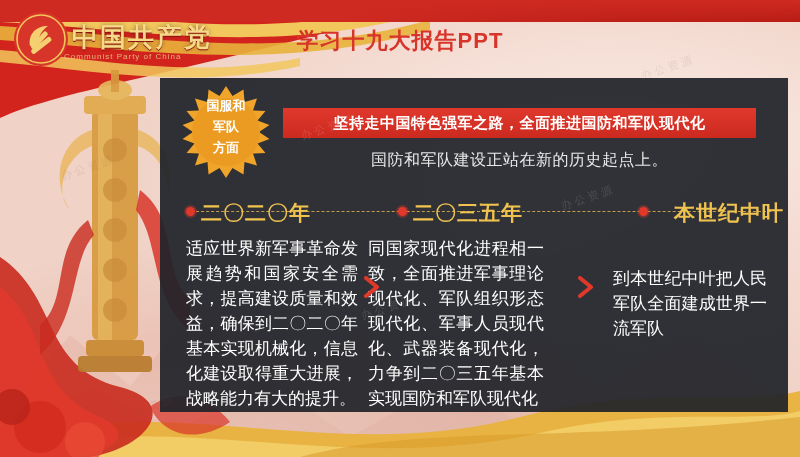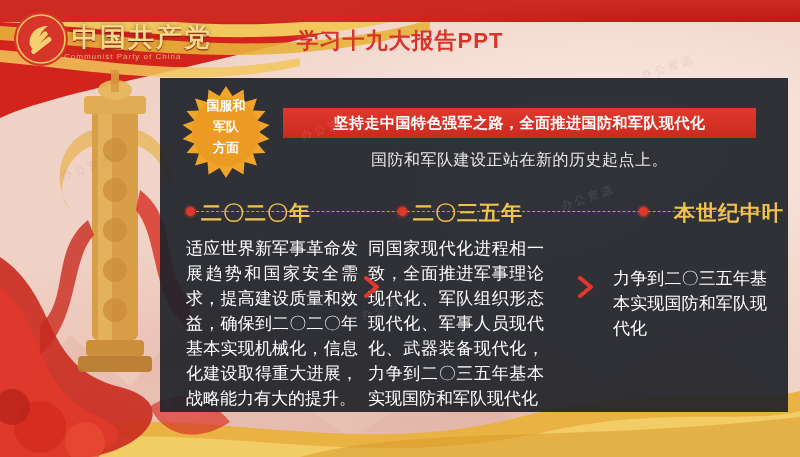--- a/index.html
+++ b/index.html
@@ -224,21 +224,21 @@
     <div class="tl-dot" style="left:453px;"></div>
   </div>
 
   <div class="col-head" style="left:201px;">二〇二〇年</div>
   <div class="col-body" style="left:186px;top:236px;width:172px;">适应世界新军事革命发展趋势和国家安全需求，提高建设质量和效益，确保到二〇二〇年基本实现机械化，信息化建设取得重大进展，战略能力有大的提升。</div>
 
   <div class="col-head" style="left:413px;">二〇三五年</div>
   <div class="col-body" style="left:368px;top:236px;width:176px;">同国家现代化进程相一致，全面推进军事理论现代化、军队组织形态现代化、军事人员现代化、武器装备现代化，力争到二〇三五年基本实现国防和军队现代化</div>
 
   <div class="col-head" style="left:674px;">本世纪中叶</div>
-  <div class="col-body" style="left:613px;top:266px;width:154px;">力争到二〇三五年基本实现国防和军队现代化</div>
+  <div class="col-body" style="left:613px;top:266px;width:154px;">到本世纪中叶把人民军队全面建成世界一流军队</div>
 
   <svg class="chev" style="left:364px;top:276px;" viewBox="0 0 16 22">
     <path d="M2 2 L13 11 L2 20" fill="none" stroke="#e0392c" stroke-width="4" stroke-linecap="round" stroke-linejoin="round"></path>
   </svg>
   <svg class="chev" style="left:578px;top:276px;" viewBox="0 0 16 22">
     <path d="M2 2 L13 11 L2 20" fill="none" stroke="#e0392c" stroke-width="4" stroke-linecap="round" stroke-linejoin="round"></path>
   </svg>
 
   <div class="wm wm-dark" style="left:60px;top:160px;transform:rotate(-18deg);">办公资源</div>
   <div class="wm" style="left:300px;top:120px;transform:rotate(-18deg);">办公资源</div>

